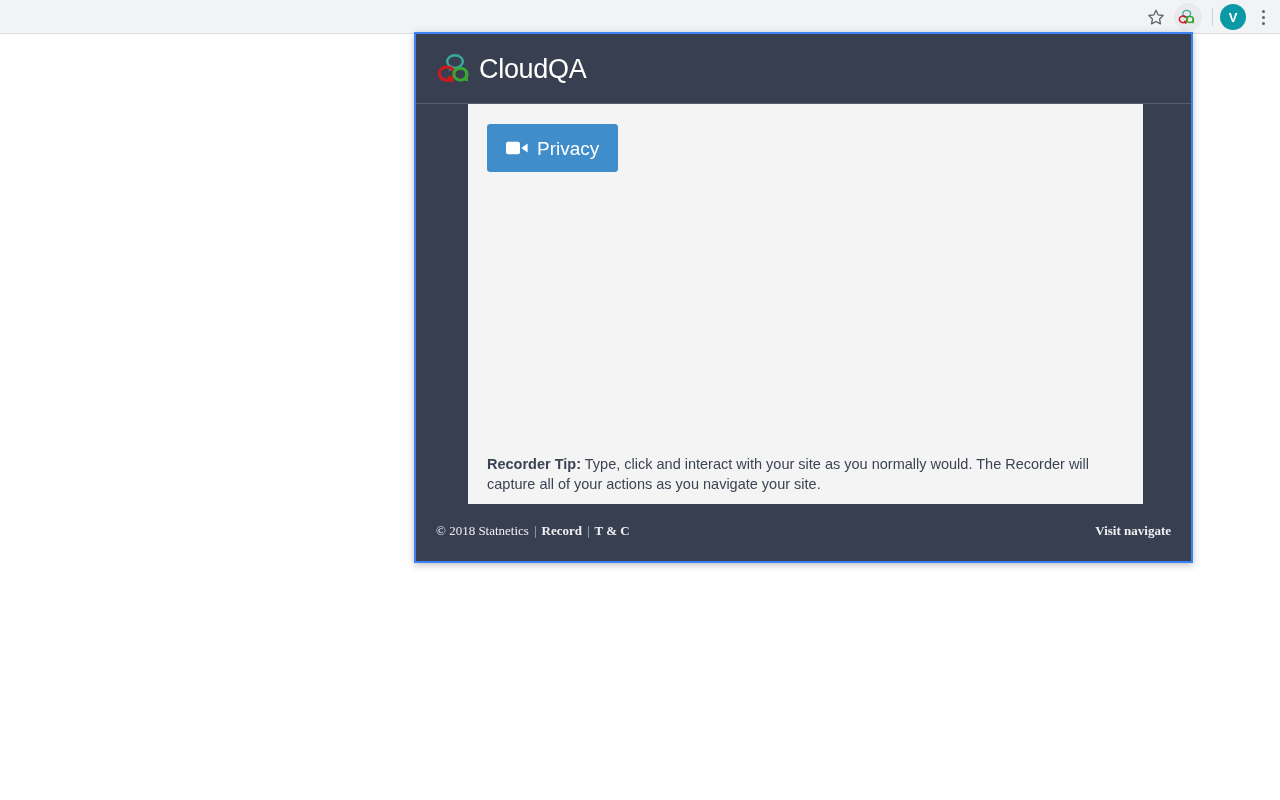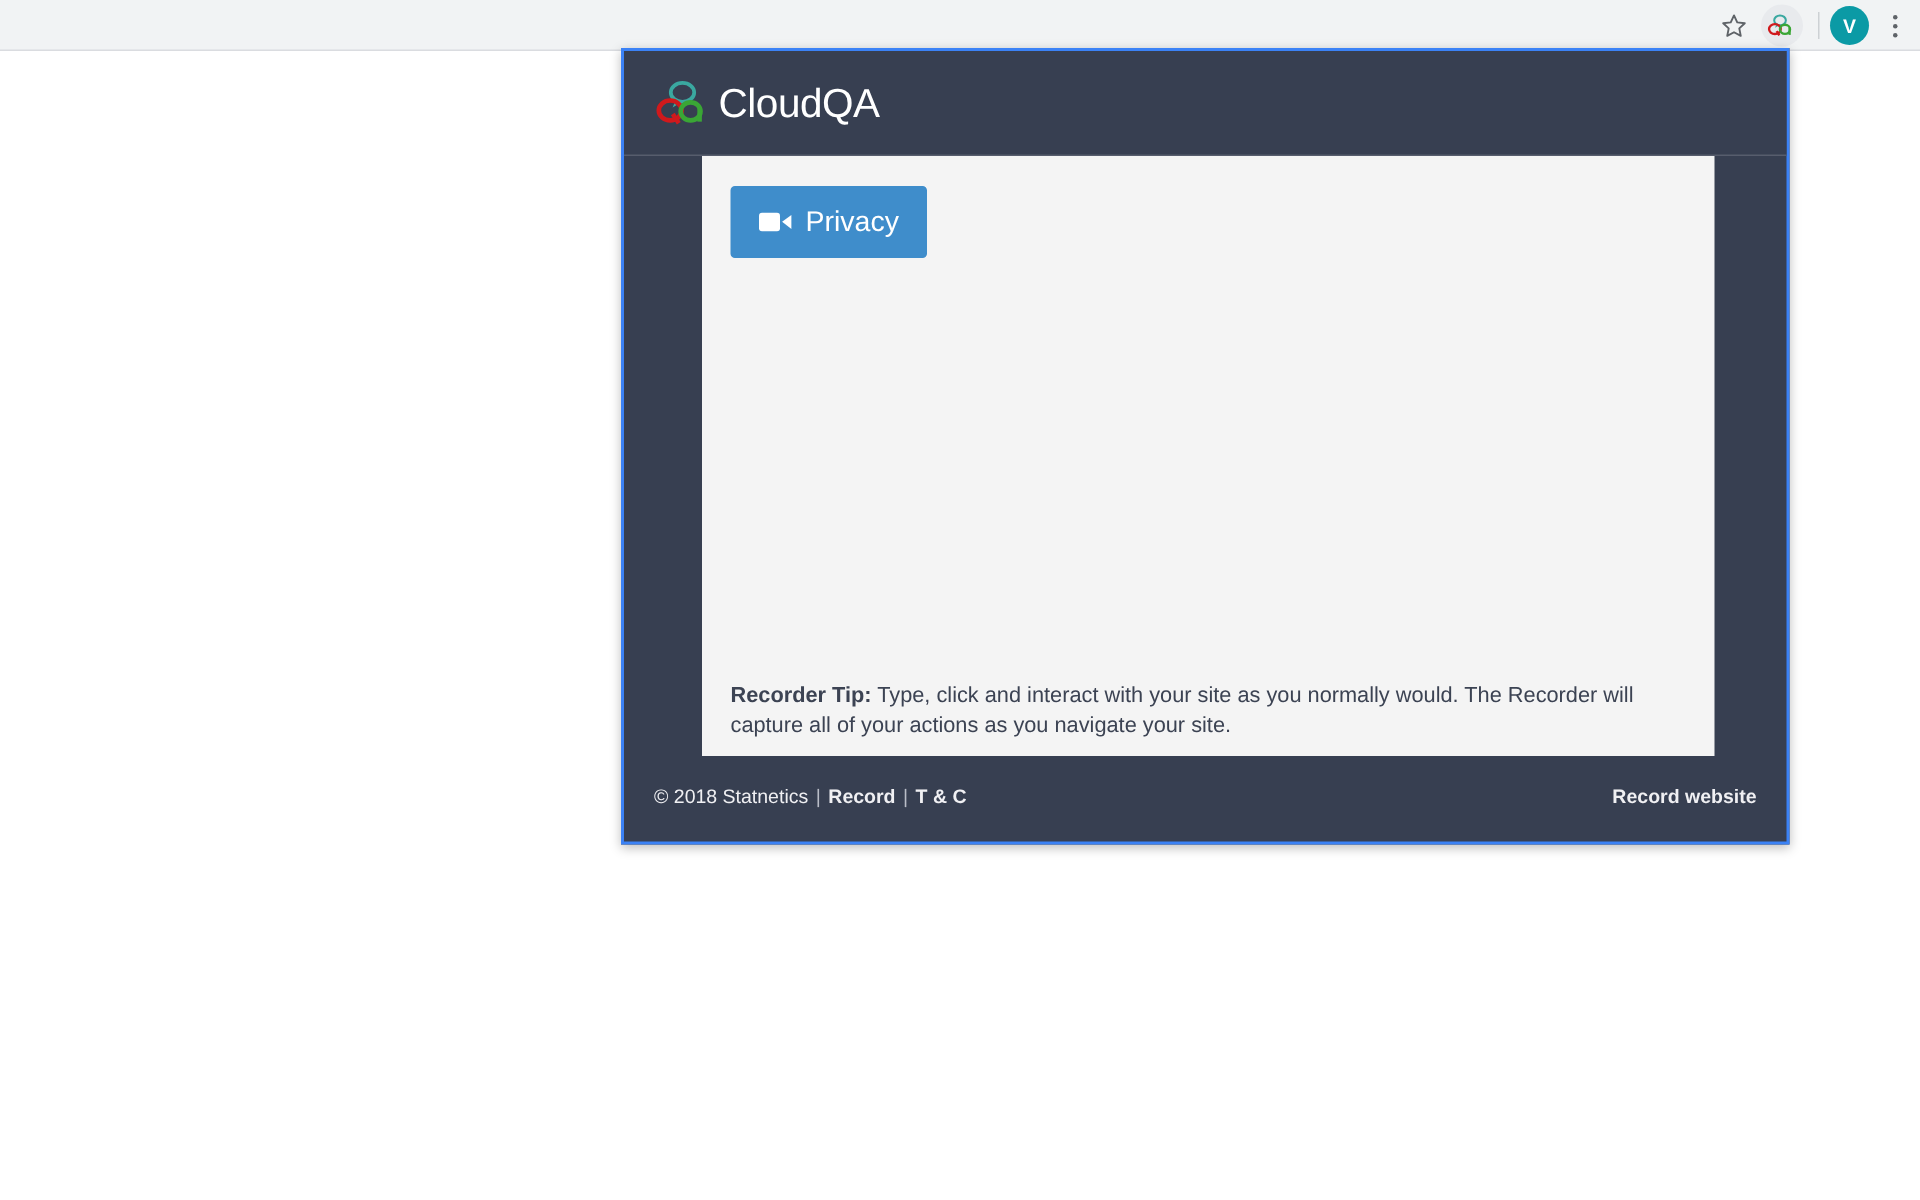--- a/index.html
+++ b/index.html
@@ -178,21 +178,21 @@
     position: absolute;
     left: 0; bottom: 0;
     width: 100%; height: 61px;
     display: flex;
     align-items: center;
     padding: 0 20px;
   }
   #footer-left, #footer-right {
     font-size: 13px;
     color: #f0f0f3;
-    font-family: Liberation Sans, sans-serif;
+    font-family: Liberation Serif, serif;
     display: flex;
     align-items: center;
     gap: 5px;
   }
   #footer-right { margin-left: auto; }
   .footer-link { color: #f0f0f3; text-decoration: none; cursor: pointer; font-weight: bold; }
   .footer-sep { color: #b9bdc7; }
   #footer-copy { font-weight: normal; }
 </style>
 </head>
@@ -279,17 +279,17 @@
 
   <div id="popup-footer">
     <div id="footer-left">
       <span id="footer-copy">© 2018 Statnetics</span>
       <span class="footer-sep">|</span>
       <a class="footer-link">Record</a>
       <span class="footer-sep">|</span>
       <a class="footer-link">T &amp; C</a>
     </div>
     <div id="footer-right">
-      <a class="footer-link">Record website</a>
+      <a class="footer-link">Visit navigate</a>
     </div>
   </div>
 
 </div>
 
 </body></html>

